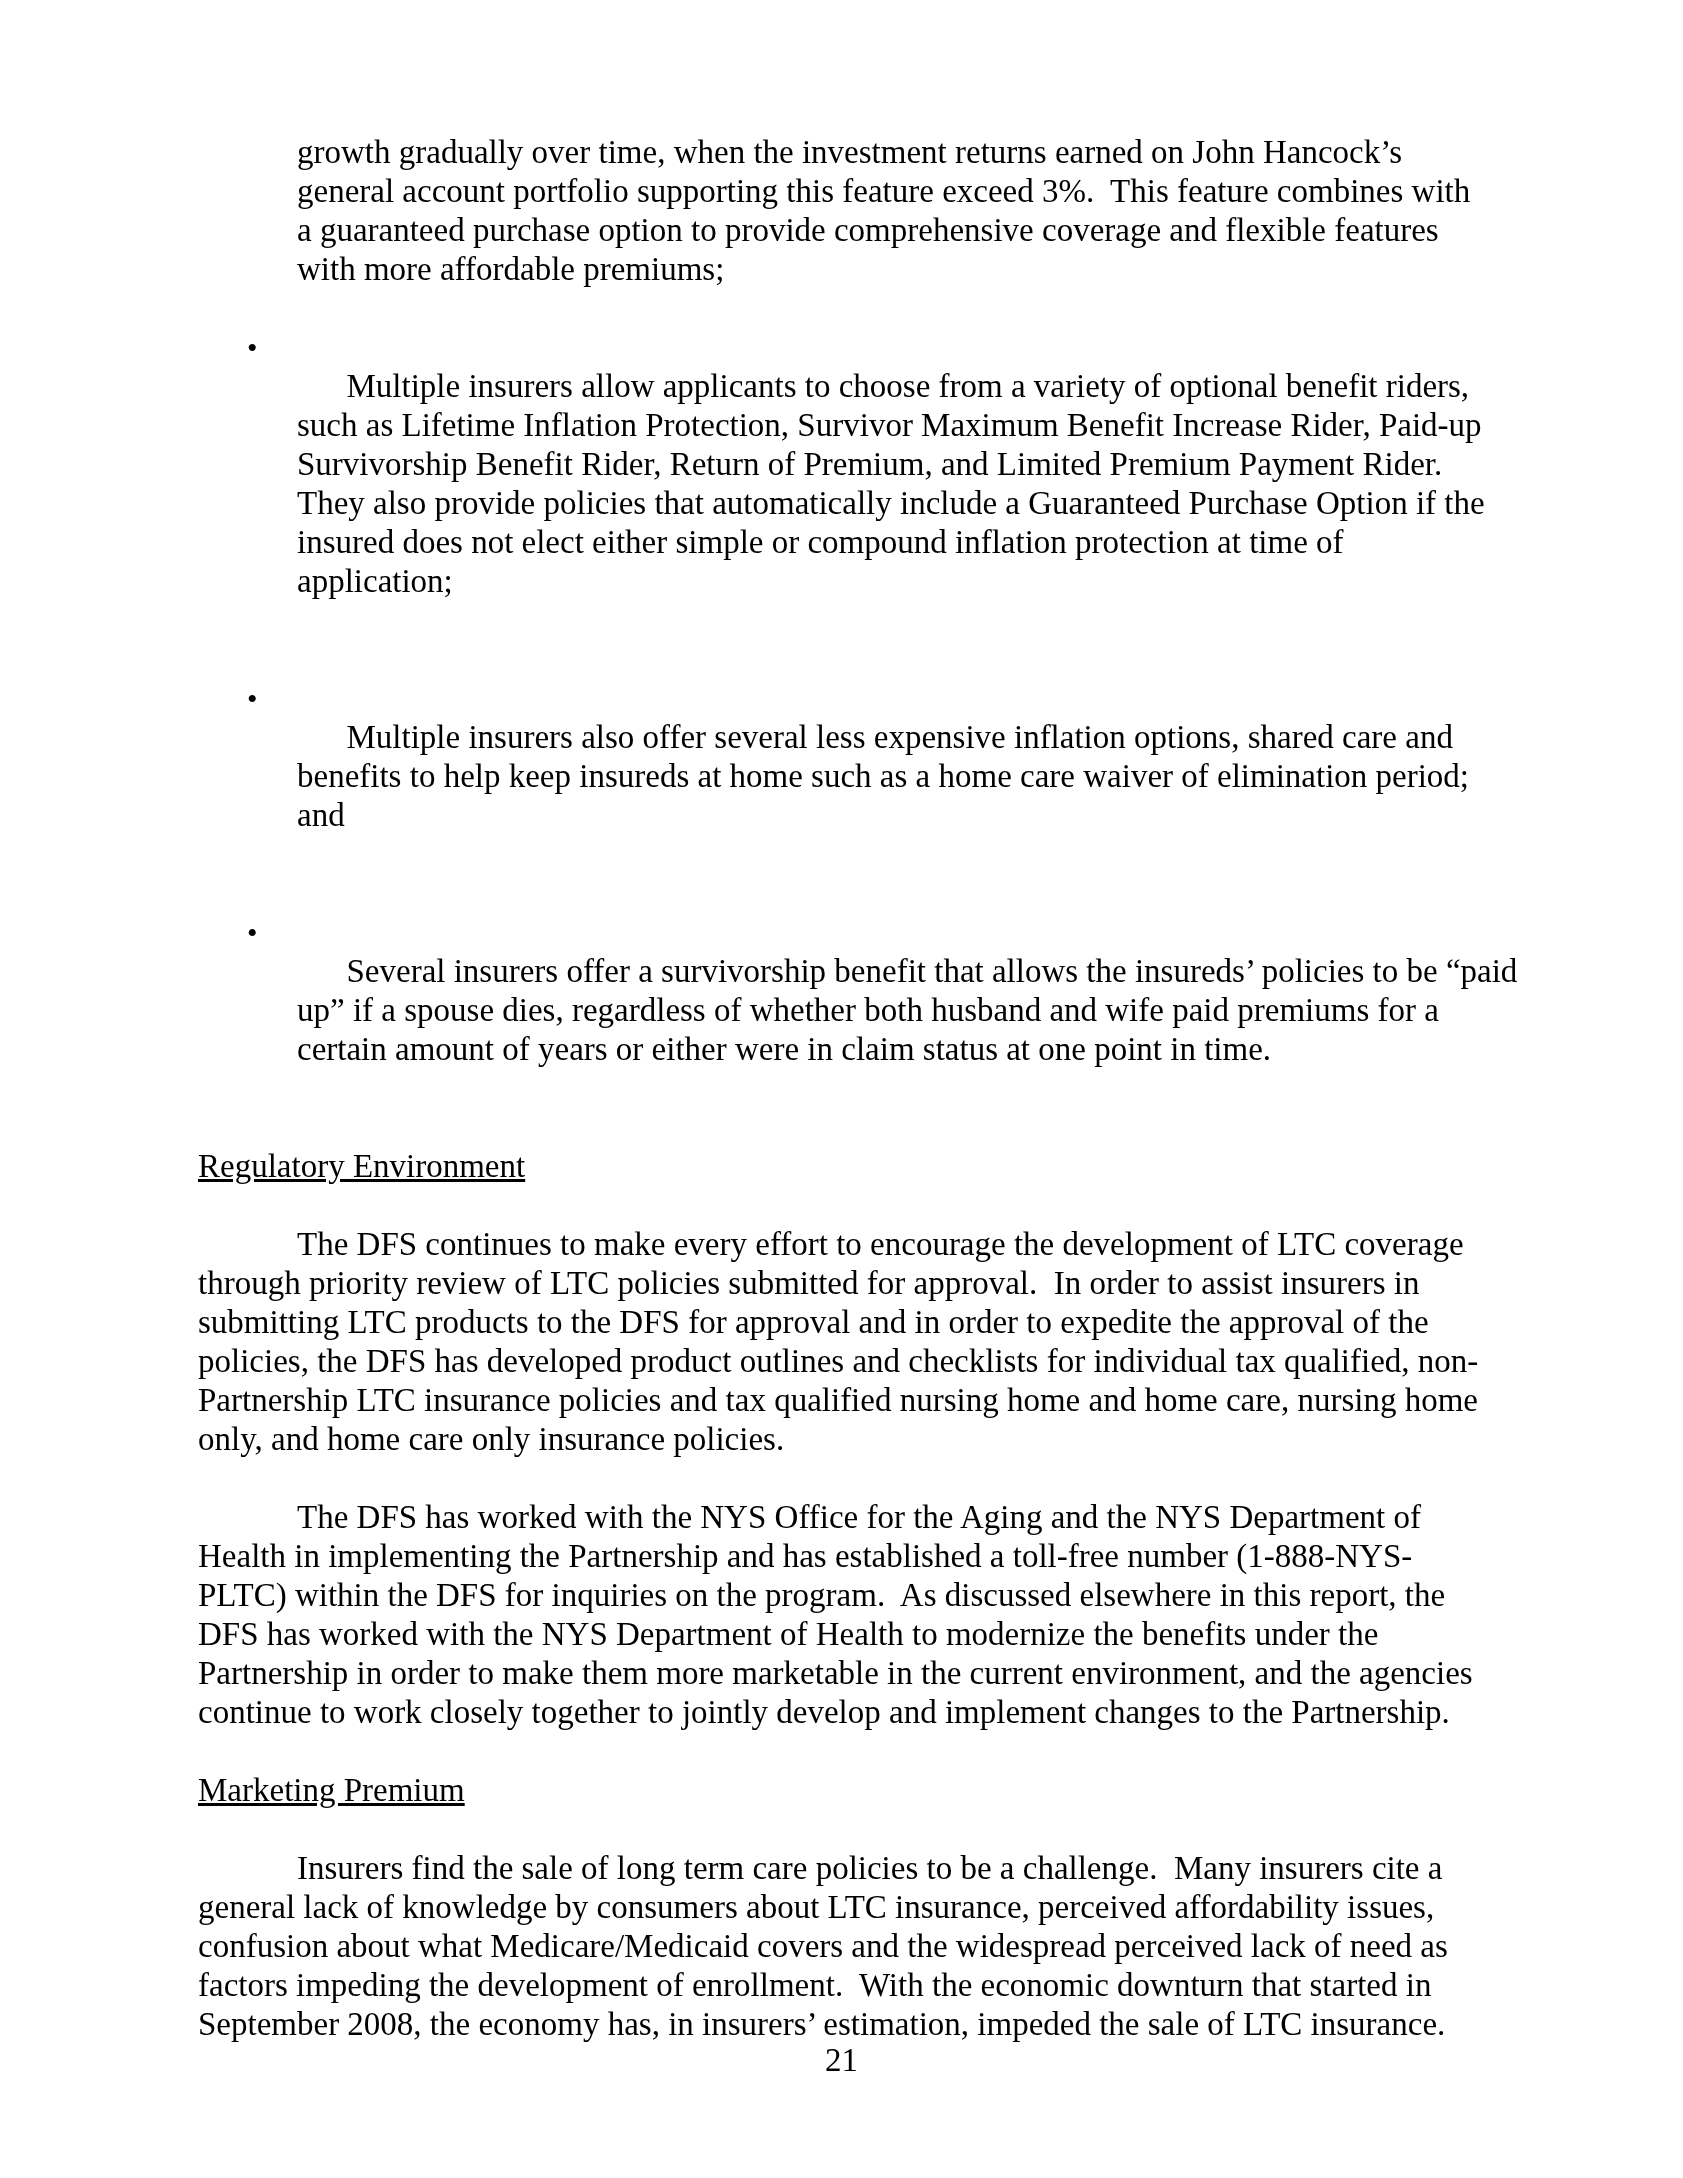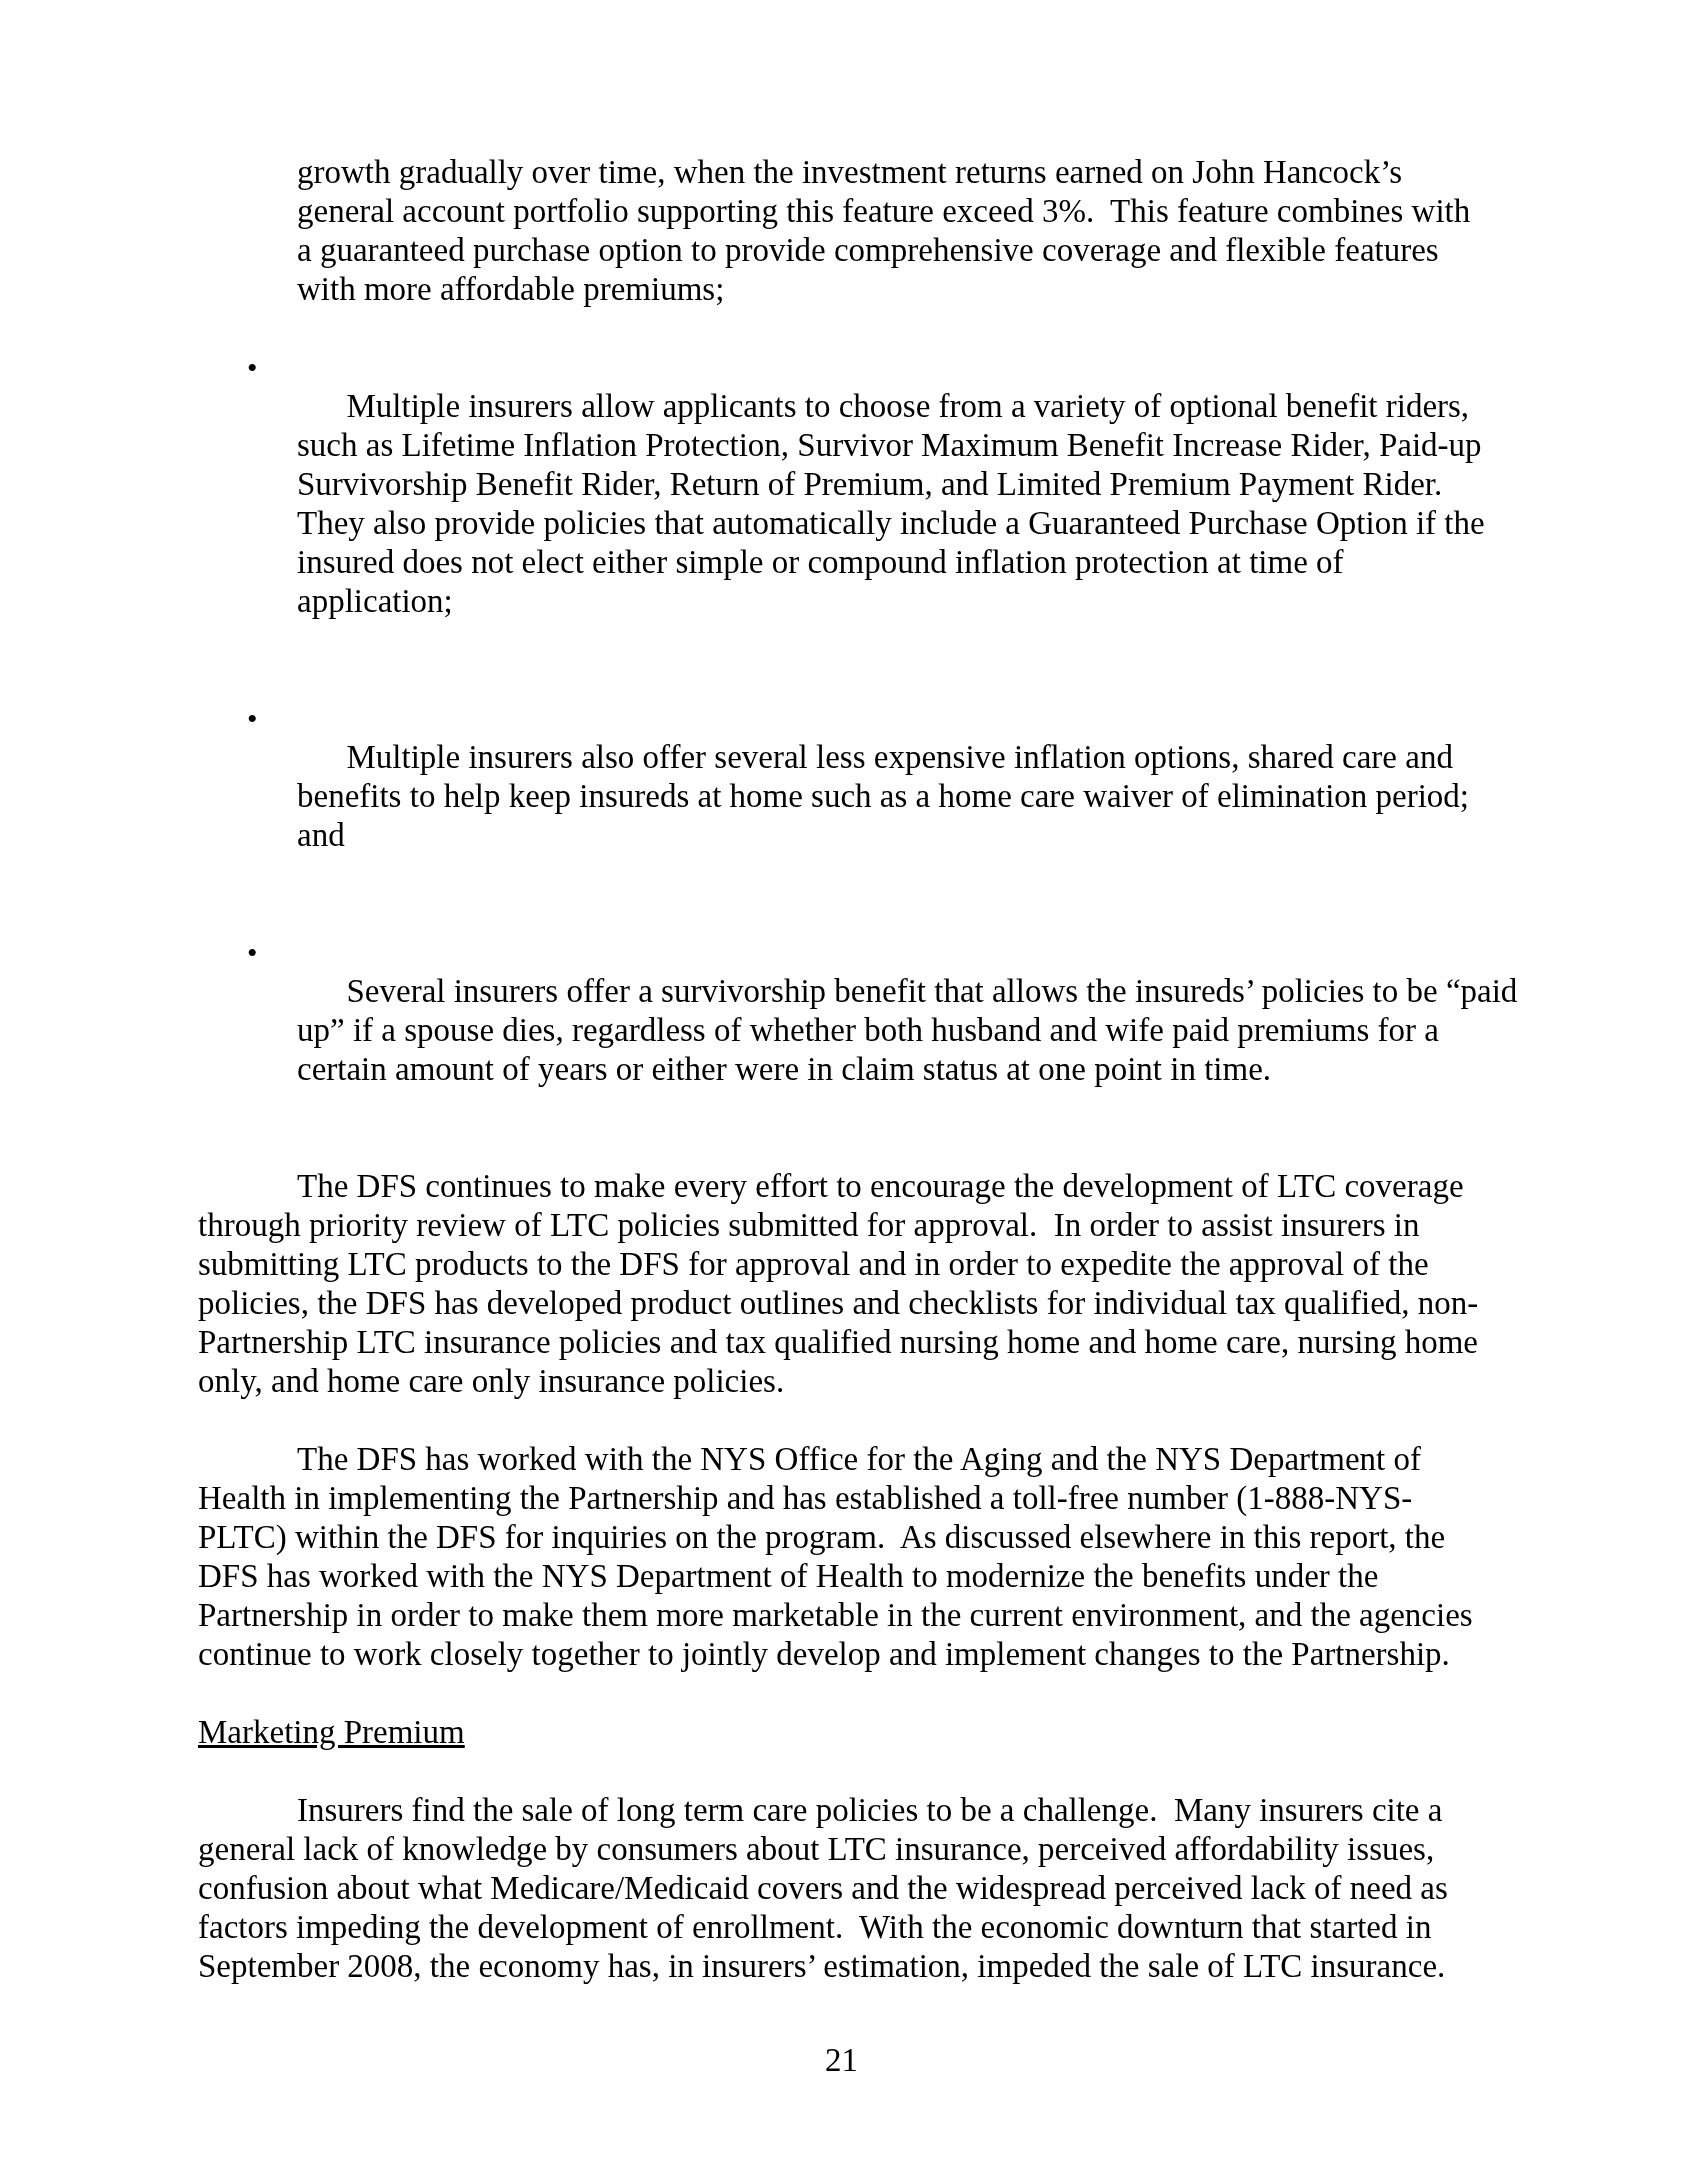--- a/index.html
+++ b/index.html
@@ -17,21 +17,20 @@
     font-family: "Liberation Serif", "DejaVu Serif", serif;
     font-size: 33px;
     line-height: 39px;
     overflow: hidden;
   }
   .content {
     position: absolute;
     top: 133px;
     left: 198px;
     width: 1297px;
-    margin-top: 20px;
   }
   .block {
     margin: 0 0 39px 0;
     white-space: pre;
   }
   .cont-para {
     margin-left: 99px;
   }
   .bullet-item {
     position: relative;
@@ -83,20 +82,21 @@
 benefits to help keep insureds at home such as a home care waiver of elimination period;
 and</span>
     </div>
 
     <div class="block bullet-item">
       <span class="marker">•</span><span>Several insurers offer a survivorship benefit that allows the insureds’ policies to be “paid
 up” if a spouse dies, regardless of whether both husband and wife paid premiums for a
 certain amount of years or either were in claim status at one point in time.</span>
     </div>
 
+    <div class="block heading">Regulatory Environment</div>
 
     <div class="block indent-para">The DFS continues to make every effort to encourage the development of LTC coverage
 through priority review of LTC policies submitted for approval.  In order to assist insurers in
 submitting LTC products to the DFS for approval and in order to expedite the approval of the
 policies, the DFS has developed product outlines and checklists for individual tax qualified, non-
 Partnership LTC insurance policies and tax qualified nursing home and home care, nursing home
 only, and home care only insurance policies.</div>
 
     <div class="block indent-para">The DFS has worked with the NYS Office for the Aging and the NYS Department of
 Health in implementing the Partnership and has established a toll-free number (1-888-NYS-

